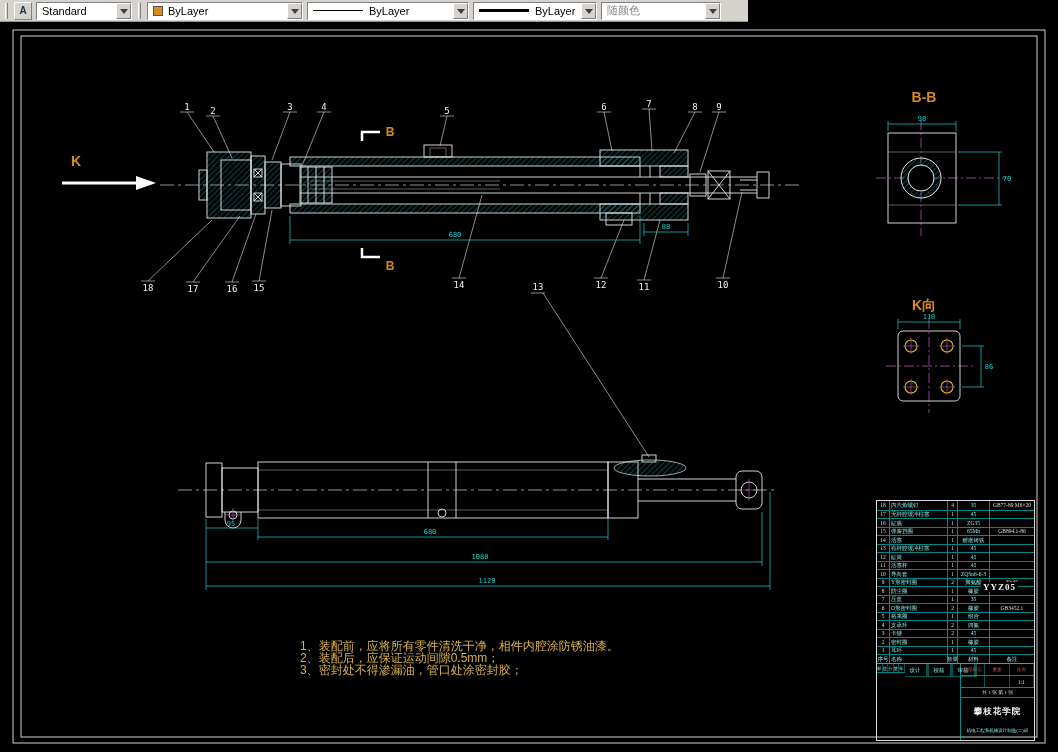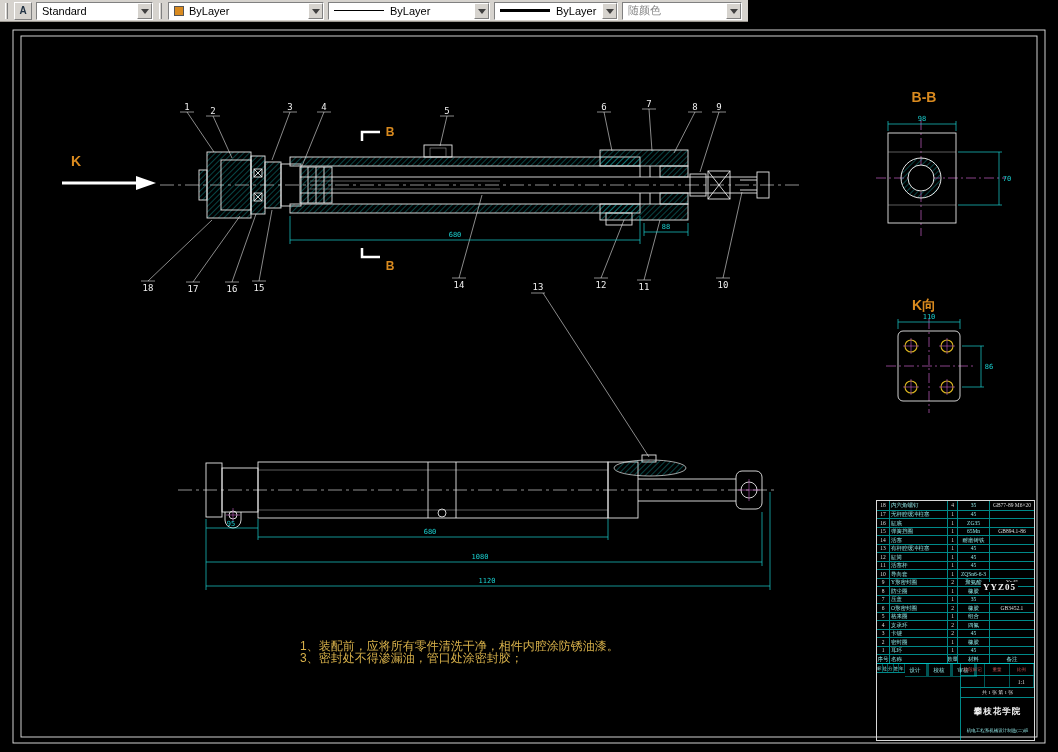--- a/index.html
+++ b/index.html
@@ -300,21 +300,21 @@
     <text x="487" y="583" class="dt">1120</text>
   </g>
 </svg>
 </div>
 
 <div class="toolbar">
   <div class="grip"></div>
   <div class="tb-btn">
       <span>A</span>
     </div>
-  <div class="combo" style="width:117px">
+  <div class="combo" style="width:96px">
     <span>Standard</span>
     <span class="arrow"></span>
   </div>
   <div class="grip"></div>
   <div class="combo" style="width:156px">
     <span class="swatch"></span>
     <span>ByLayer</span>
     <span class="arrow"></span>
   </div>
   <div class="combo" style="width:162px">
@@ -328,20 +328,21 @@
     <span class="arrow"></span>
   </div>
   <div class="combo disabled" style="width:120px">
     <span>随颜色</span>
     <span class="arrow"></span>
   </div>
 </div>
 
 <div class="techreq">
   <div class="ti">1、装配前，应将所有零件清洗干净，相件内腔涂防锈油漆。</div>
+  <div class="ti">2、装配后，应保证运动间隙0.5mm；</div>
   <div class="ti">3、密封处不得渗漏油，管口处涂密封胶；</div>
 </div>
 
 <div class="titleblock">
   <div class="bom-table">
       <div class="bom-row">
         <div class="bc bc-no">18</div>
         <div class="bc bc-name">内六角螺钉</div>
         <div class="bc bc-qty">4</div>
         <div class="bc bc-mat">35</div>

